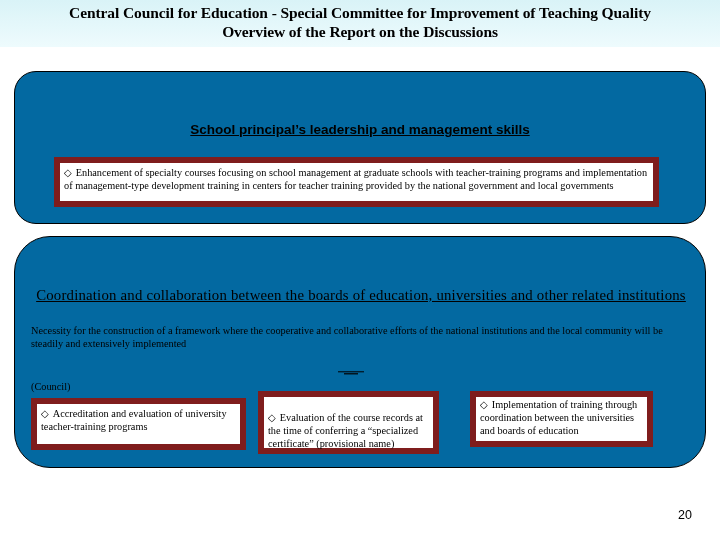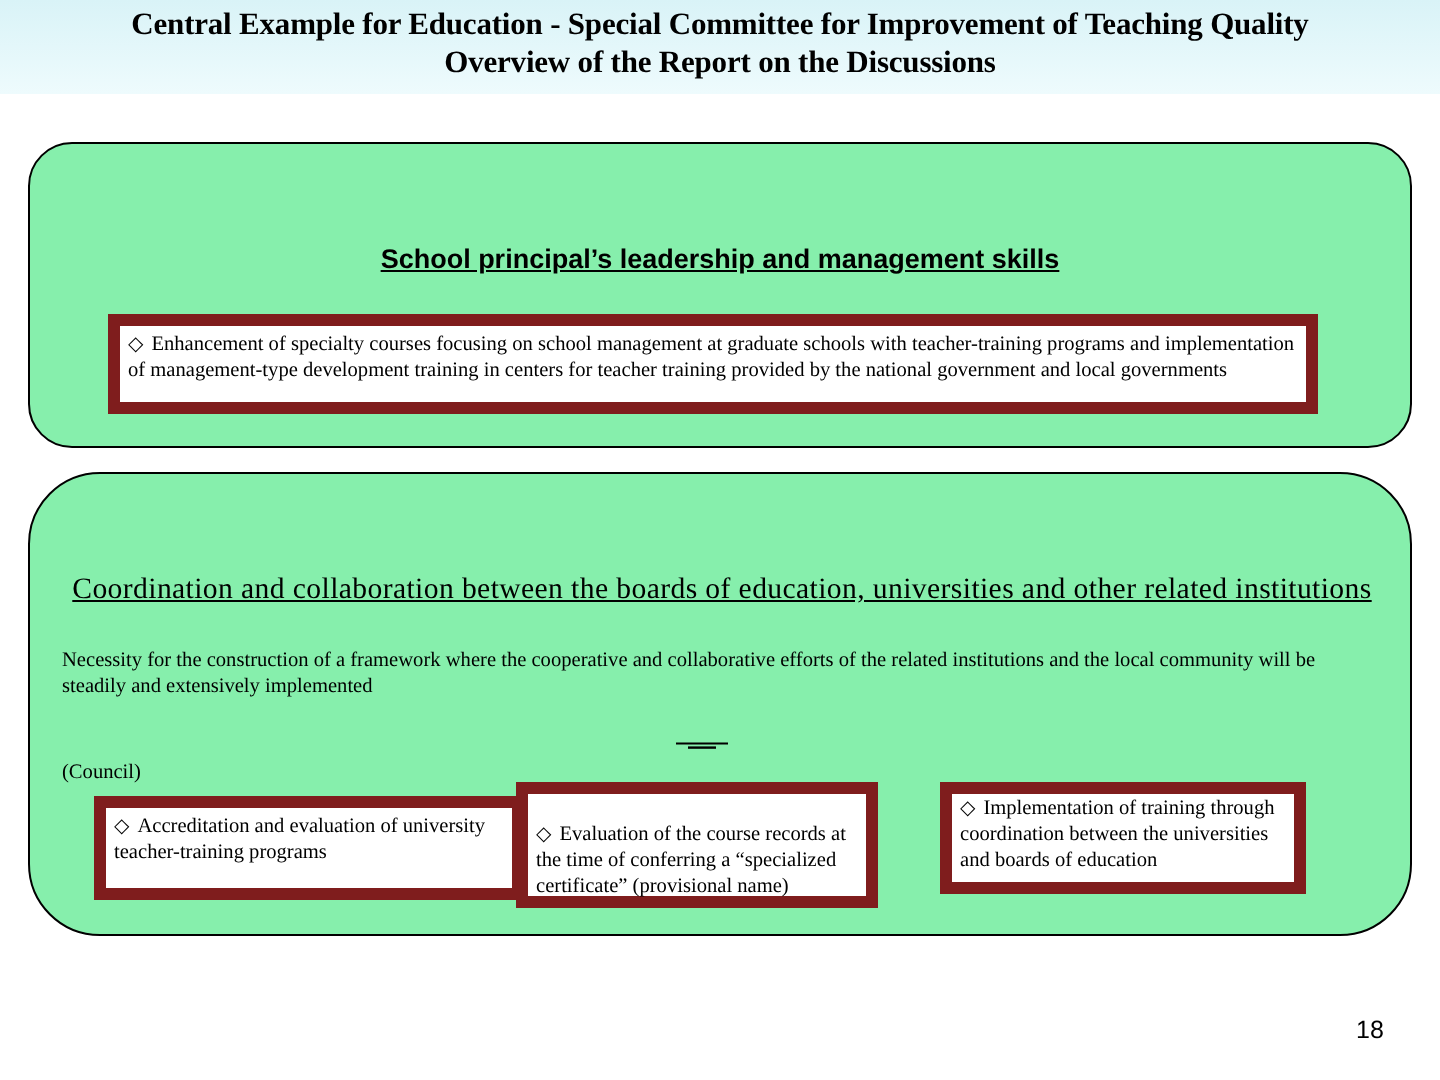--- a/index.html
+++ b/index.html
@@ -14,21 +14,21 @@
       background: linear-gradient(to bottom, #d9f3f7 0%, #eefbfd 100%);
       text-align: center;
     }
     .header .line {
       font-family: "Liberation Serif", serif;
       font-weight: bold; font-size: 15.5px; line-height: 19px;
       letter-spacing: -0.1px;
     }
     .header .line1 { padding-top: 3px; }
     .panel {
-      position: absolute; background: #86efac;
+      position: absolute; background: #0369a1;
       border: 1px solid #000; box-sizing: border-box;
     }
     .panel-top { left: 14px; top: 71px; width: 692px; height: 153px; border-radius: 22px; }
     .panel-bottom { left: 14px; top: 236px; width: 692px; height: 232px; border-radius: 36px; }
     .sec1-title {
       position: absolute; left: 0; top: 50px; width: 100%; text-align: center;
       font-family: "Liberation Sans", sans-serif; font-weight: bold; font-size: 13.5px;
       text-decoration: underline;
     }
     .textbox {
@@ -44,57 +44,57 @@
     .sec2-desc {
       position: absolute; left: 16px; top: 87px; width: 660px;
       font-size: 10.3px; line-height: 13px;
     }
     .arrow-mark {
       position: absolute; left: 323px; top: 134px; width: 26px; height: 4px;
     }
     .example-label {
       position: absolute; left: 16px; top: 143px; font-size: 10.3px; line-height: 13px;
     }
-    .tb-ex1 { left: 32px; top: 161px; width: 215px; height: 52px; padding: 3px 4px; }
+    .tb-ex1 { left: 16px; top: 161px; width: 215px; height: 52px; padding: 3px 4px; }
     .tb-ex2 { left: 243px; top: 154px; width: 181px; height: 63px; padding: 14px 4px; }
     .tb-ex3 { left: 455px; top: 154px; width: 183px; height: 56px; padding: 1px 4px; }
     .diamond { font-family: "DejaVu Sans", sans-serif; font-size: 10px; margin-right: 4px; }
     .page-number {
       position: absolute; left: 678px; top: 508px;
       font-family: "Liberation Sans", sans-serif; font-size: 12.5px;
     }
   </style>
 </head>
 <body>
 
 <div class="header">
-  <div class="line line1">Central Example for Education - Special Committee for Improvement of Teaching Quality</div>
+  <div class="line line1">Central Council for Education - Special Committee for Improvement of Teaching Quality</div>
   <div class="line">Overview of the Report on the Discussions</div>
 </div>
 
 <div class="panel panel-top">
   <div class="sec1-title">School principal’s leadership and management skills</div>
   <div class="textbox tb-main">
     <span class="diamond">◇</span><span>Enhancement of specialty courses focusing on school management at graduate schools with teacher-training programs and implementation of management-type development training in centers for teacher training provided by the national government and local governments</span>
   </div>
 </div>
 
 <div class="panel panel-bottom">
   <div class="sec2-title">Coordination and collaboration between the boards of education, universities and other related institutions</div>
-  <div class="sec2-desc">Necessity for the construction of a framework where the cooperative and collaborative efforts of the related institutions and the local community will be steadily and extensively implemented</div>
+  <div class="sec2-desc">Necessity for the construction of a framework where the cooperative and collaborative efforts of the national institutions and the local community will be steadily and extensively implemented</div>
   <svg class="arrow-mark" viewBox="0 0 26 4">
     <line x1="0" y1="0.8" x2="26" y2="0.8" stroke="#000" stroke-width="1"></line>
     <line x1="6" y1="2.8" x2="20" y2="2.8" stroke="#000" stroke-width="1.2"></line>
   </svg>
   <div class="example-label">(Council)</div>
 
   <div class="textbox tb-ex1">
     <span class="diamond">◇</span><span>Accreditation and evaluation of university teacher-training programs</span>
   </div>
   <div class="textbox tb-ex2">
     <span class="diamond">◇</span><span>Evaluation of the course records at the time of conferring a “specialized certificate” (provisional name)</span>
   </div>
   <div class="textbox tb-ex3">
     <span class="diamond">◇</span><span>Implementation of training through coordination between the universities and boards of education</span>
   </div>
 </div>
 
-<div class="page-number">18</div>
+<div class="page-number">20</div>
 
 </body></html>

